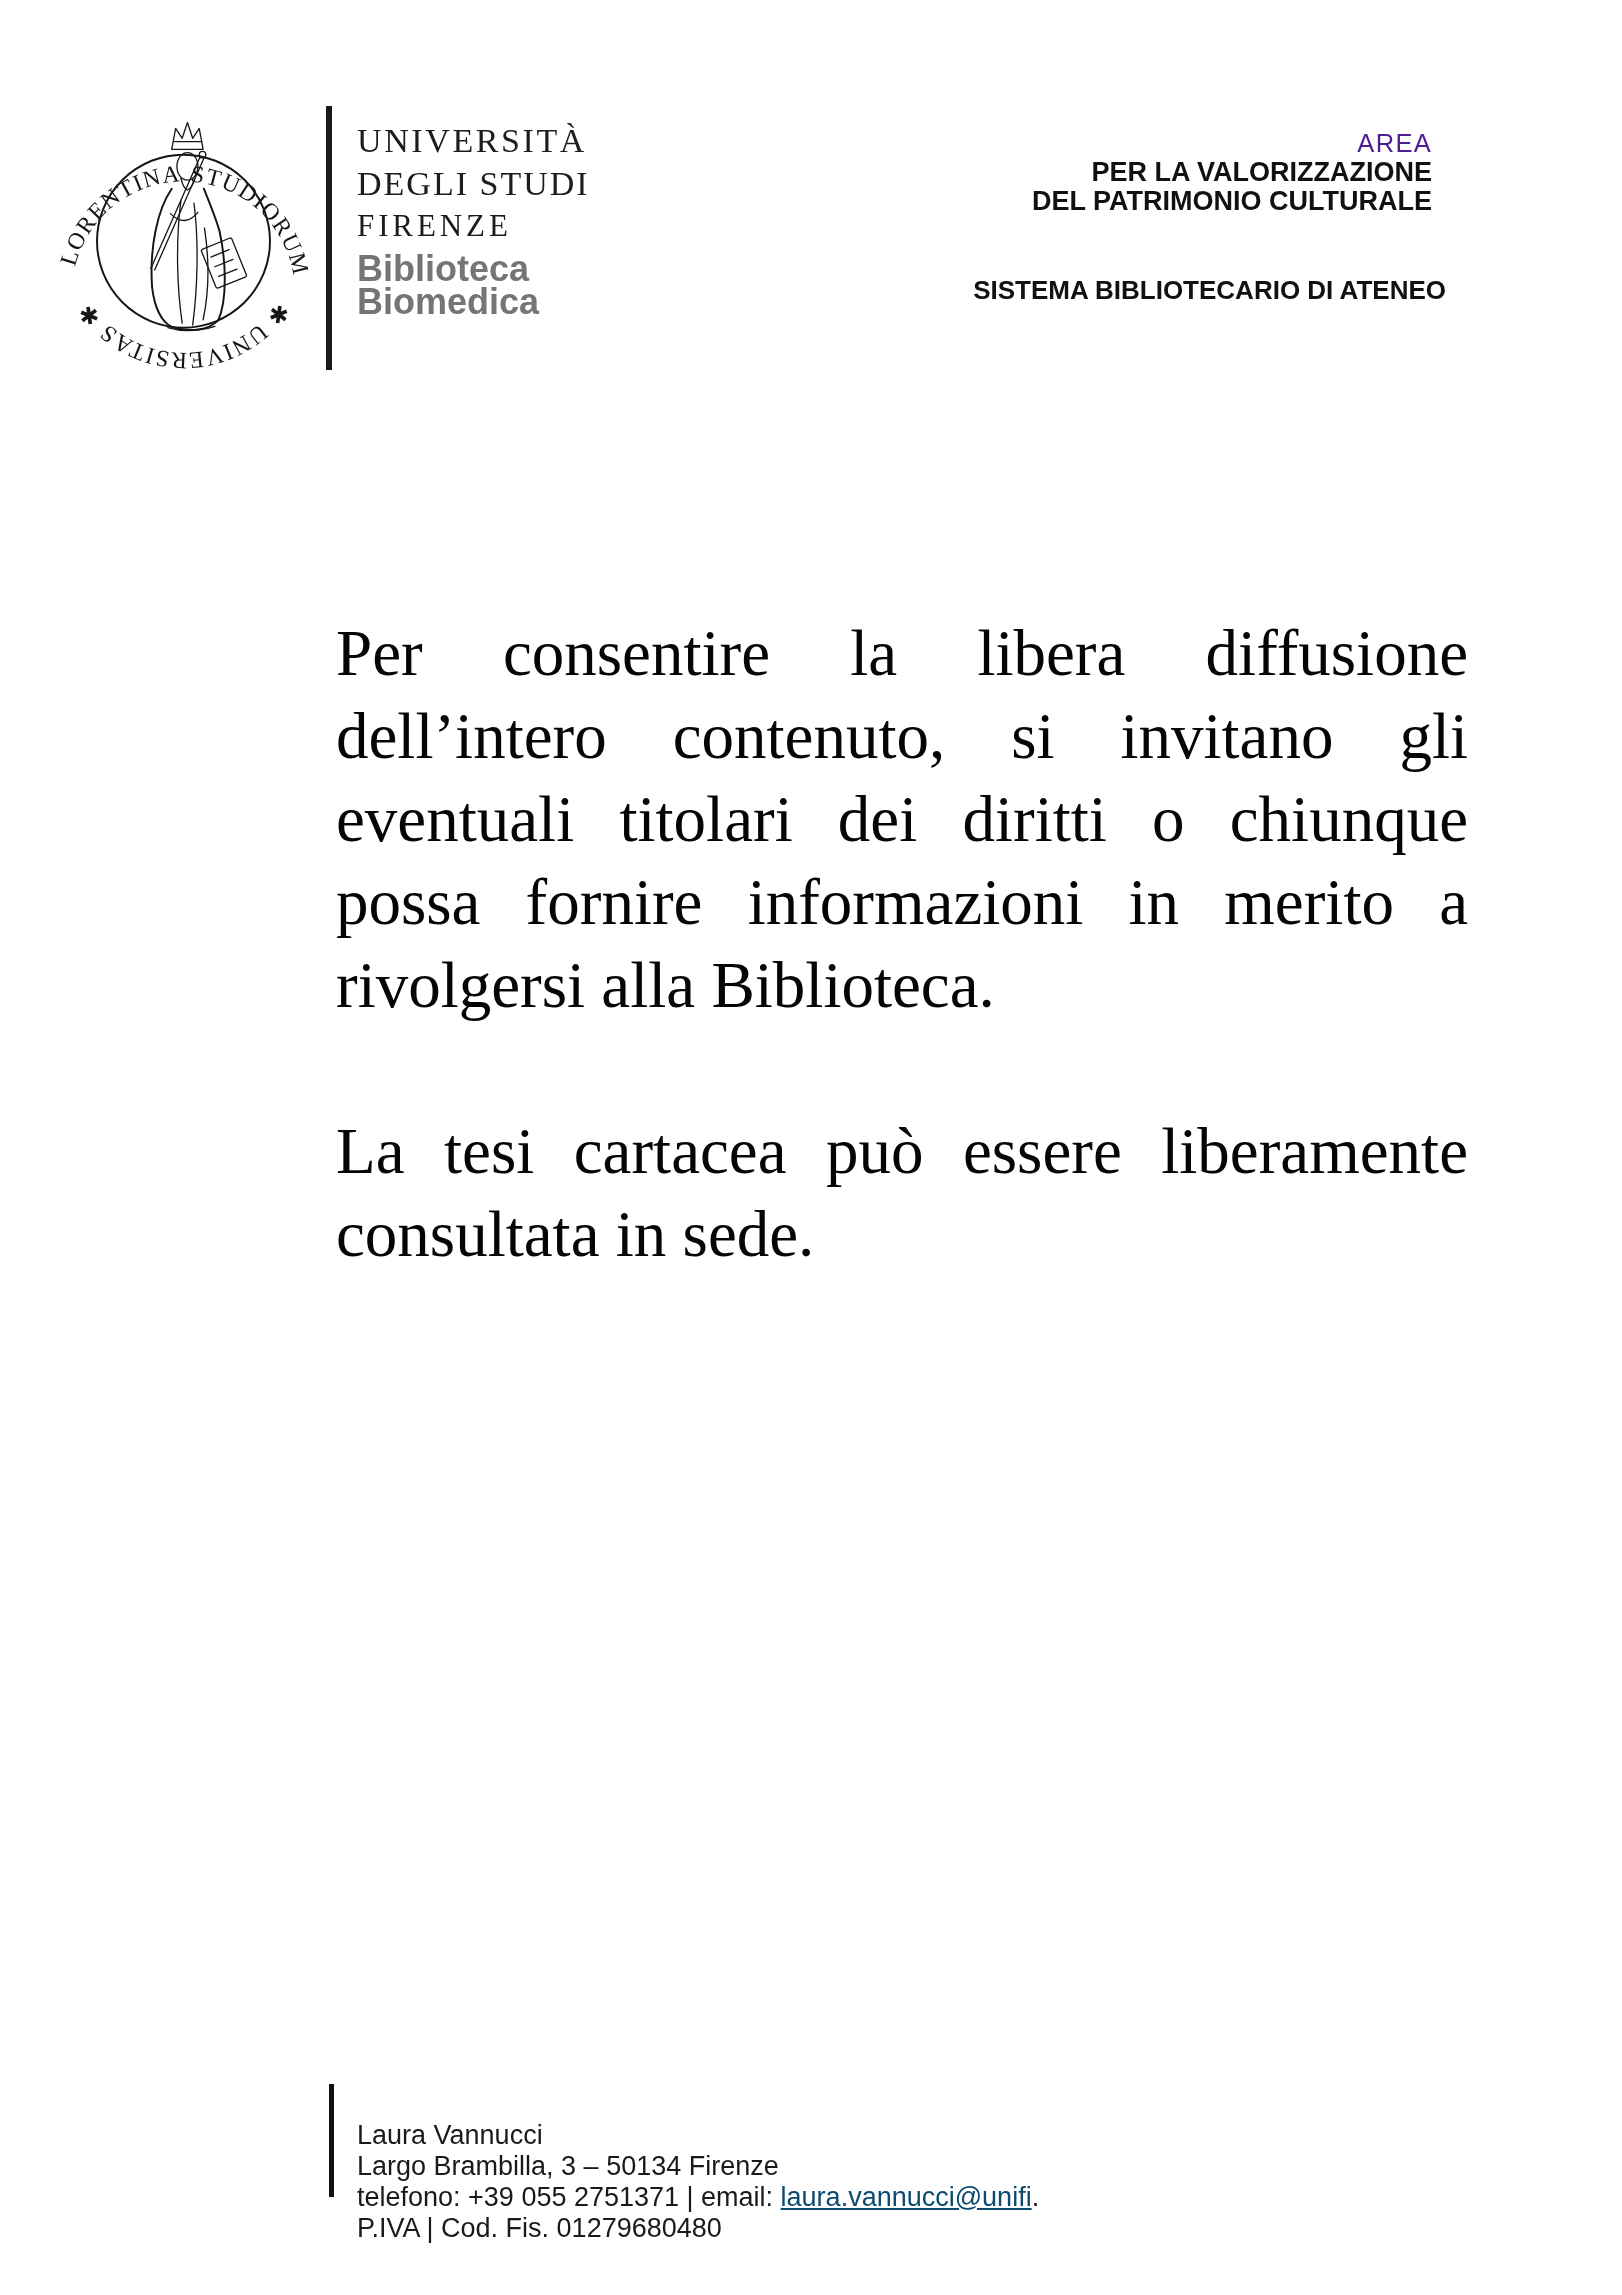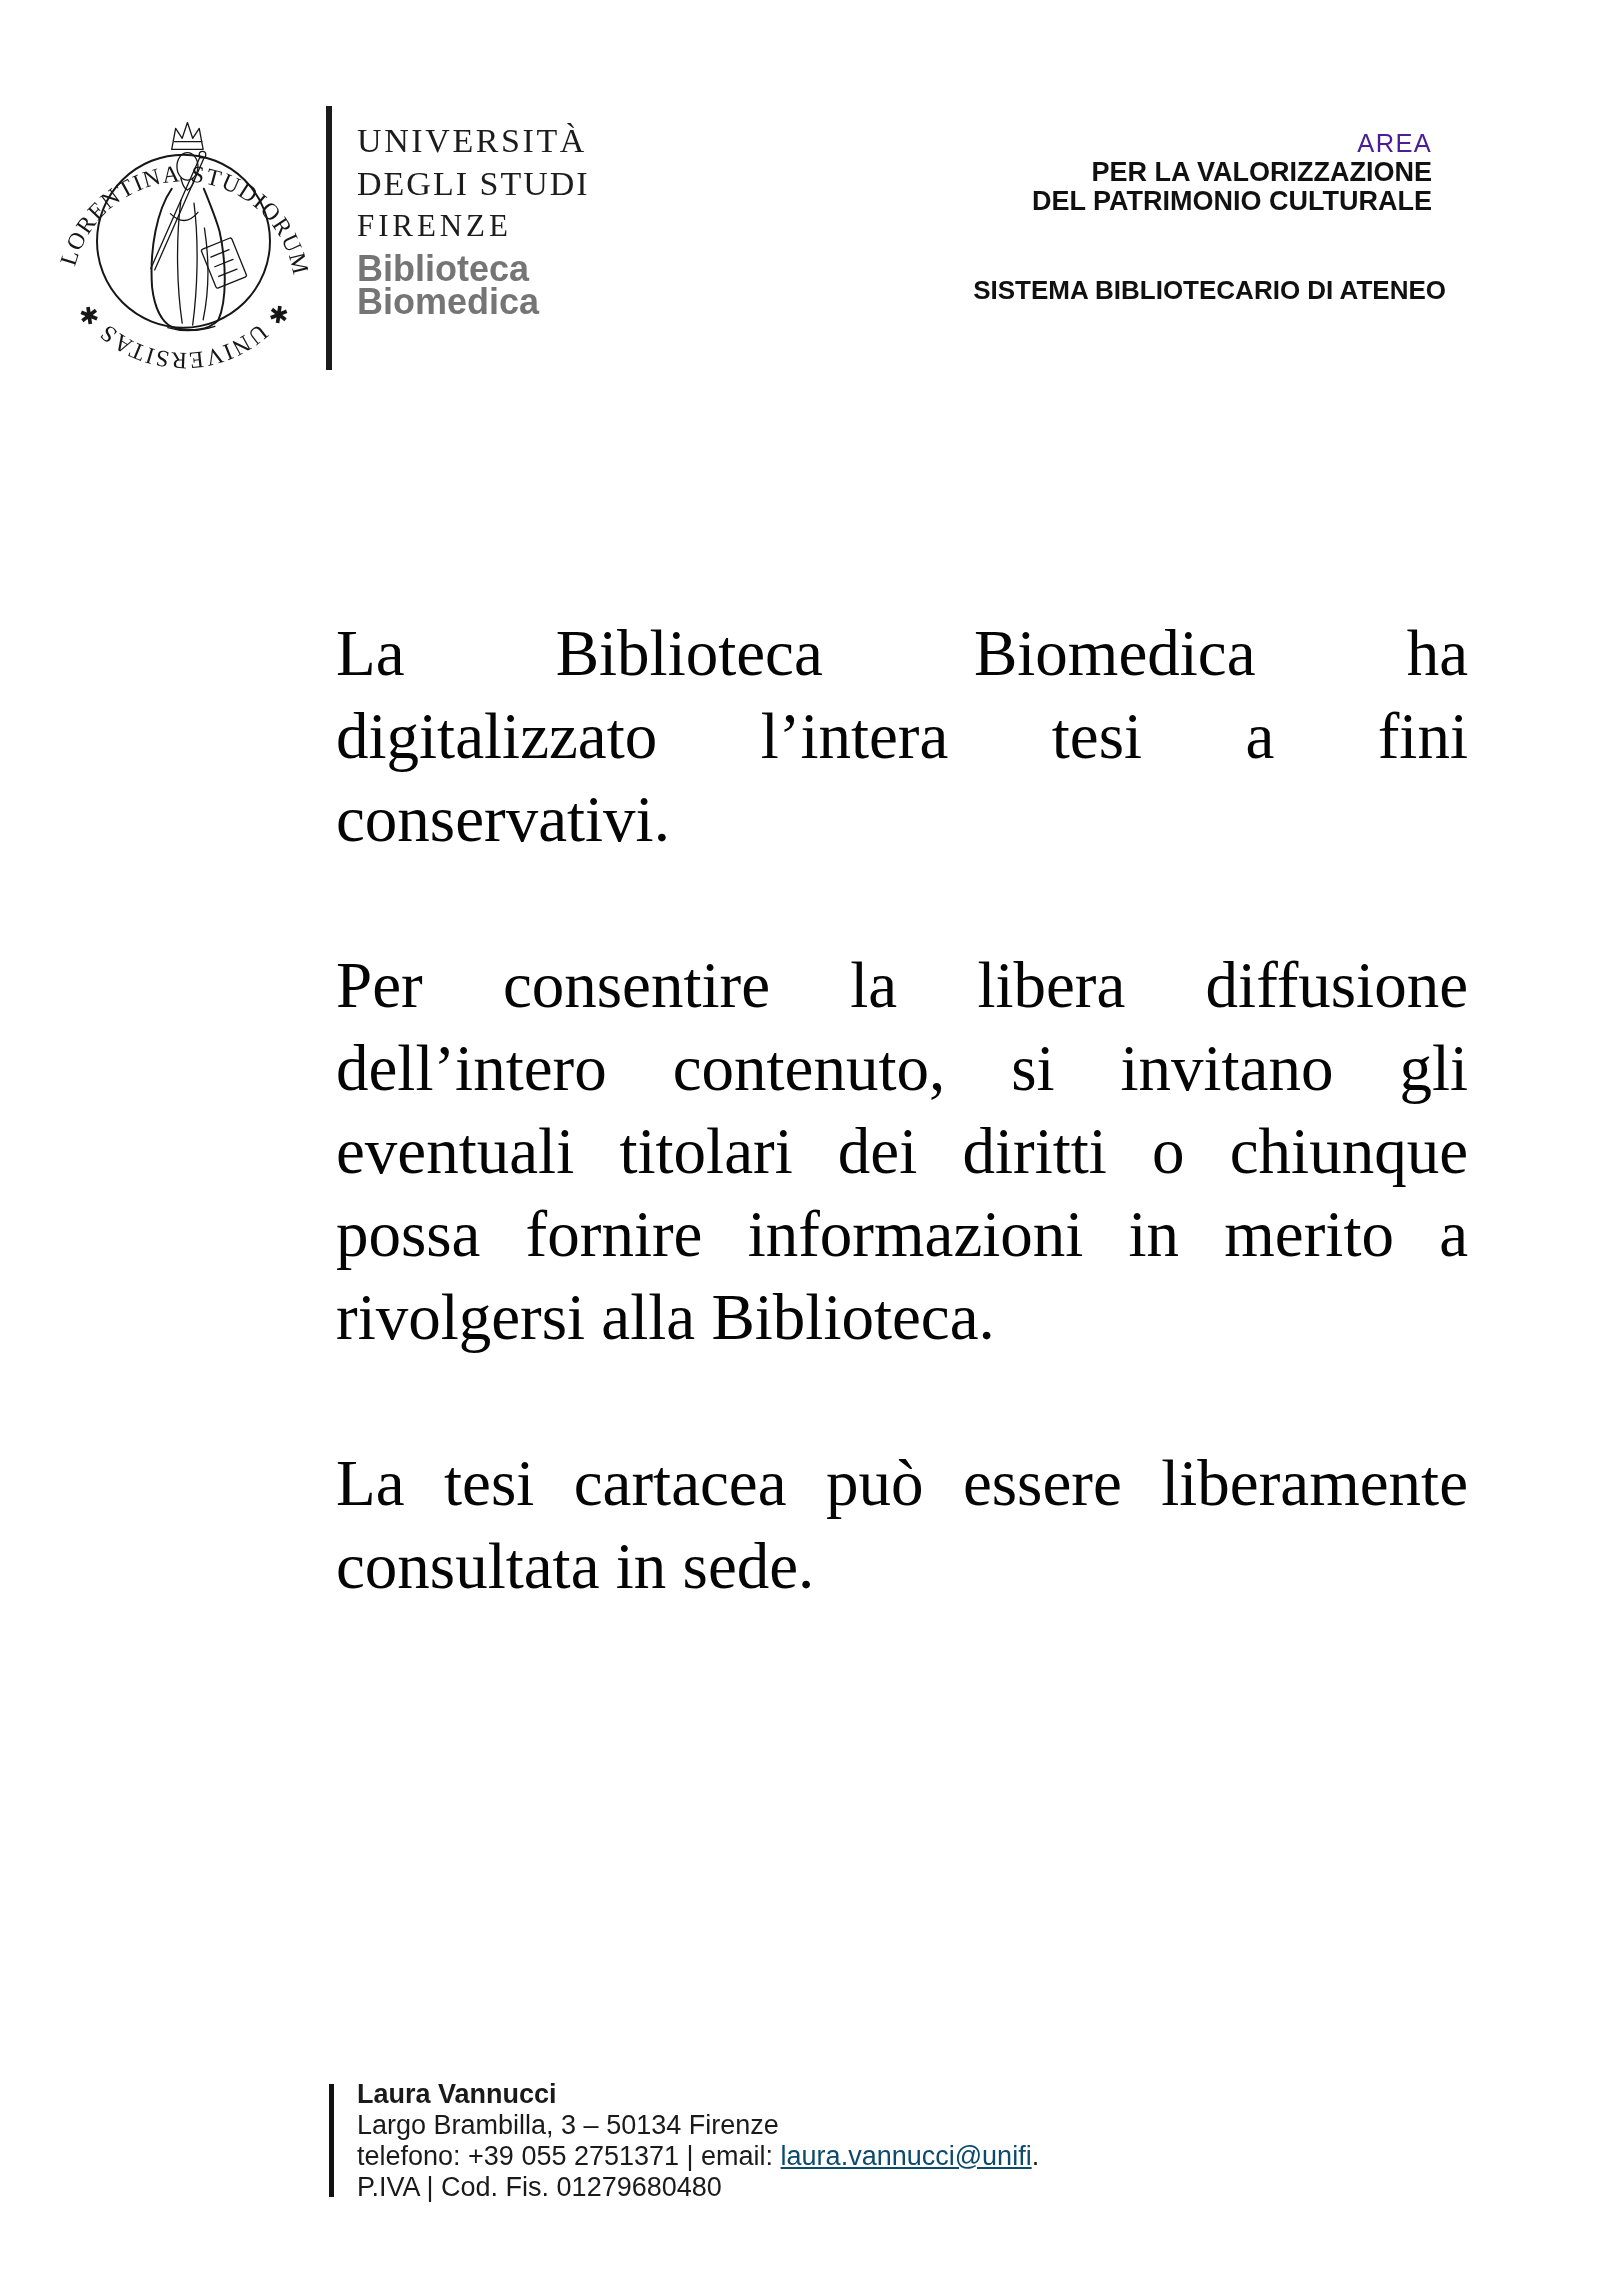--- a/index.html
+++ b/index.html
@@ -48,21 +48,21 @@
               font-size:65px; line-height:83px; color:#050505; }
   .para + .para { margin-top:83px; }
   .line { text-align:justify; text-align-last:left; }
   .line.j { text-align-last:justify; }
 
   
   .footer-bar { position:absolute; left:329px; top:2084px; width:5.2px; height:113px; background:#111; }
   .footer { position:absolute; left:357px; top:2079px;
             font-family:"Liberation Sans", sans-serif;
             font-size:27px; line-height:31px; color:#1a1a1a; }
-  .footer .name { font-weight:bold; }
+  .footer .name { font-weight:normal;margin-top:41px; }
   .footer a.email-link { color:#0c4a6e; text-decoration:underline; cursor:pointer; }
 </style>
 </head>
 <body>
 
 <div class="page">
 
   <div class="seal">
     <svg viewBox="0 0 380 435">
       <defs>
@@ -125,25 +125,20 @@
 
   <div class="area-block">
     <div class="area-l1">AREA</div>
     <div class="area-l2">PER LA VALORIZZAZIONE</div>
     <div class="area-l3">DEL PATRIMONIO CULTURALE</div>
   </div>
   <div class="system-label">SISTEMA BIBLIOTECARIO DI ATENEO</div>
 
   <div class="doc-body">
     <div class="para">
-      <div class="line j">La Biblioteca Biomedica ha</div>
-      <div class="line j">digitalizzato l’intera tesi a fini</div>
-      <div class="line">conservativi.</div>
-    </div>
-    <div class="para">
       <div class="line j">Per consentire la libera diffusione</div>
       <div class="line j">dell’intero contenuto, si invitano gli</div>
       <div class="line j">eventuali titolari dei diritti o chiunque</div>
       <div class="line j">possa fornire informazioni in merito a</div>
       <div class="line">rivolgersi alla Biblioteca.</div>
     </div>
     <div class="para">
       <div class="line j">La tesi cartacea può essere liberamente</div>
       <div class="line">consultata in sede.</div>
     </div>

